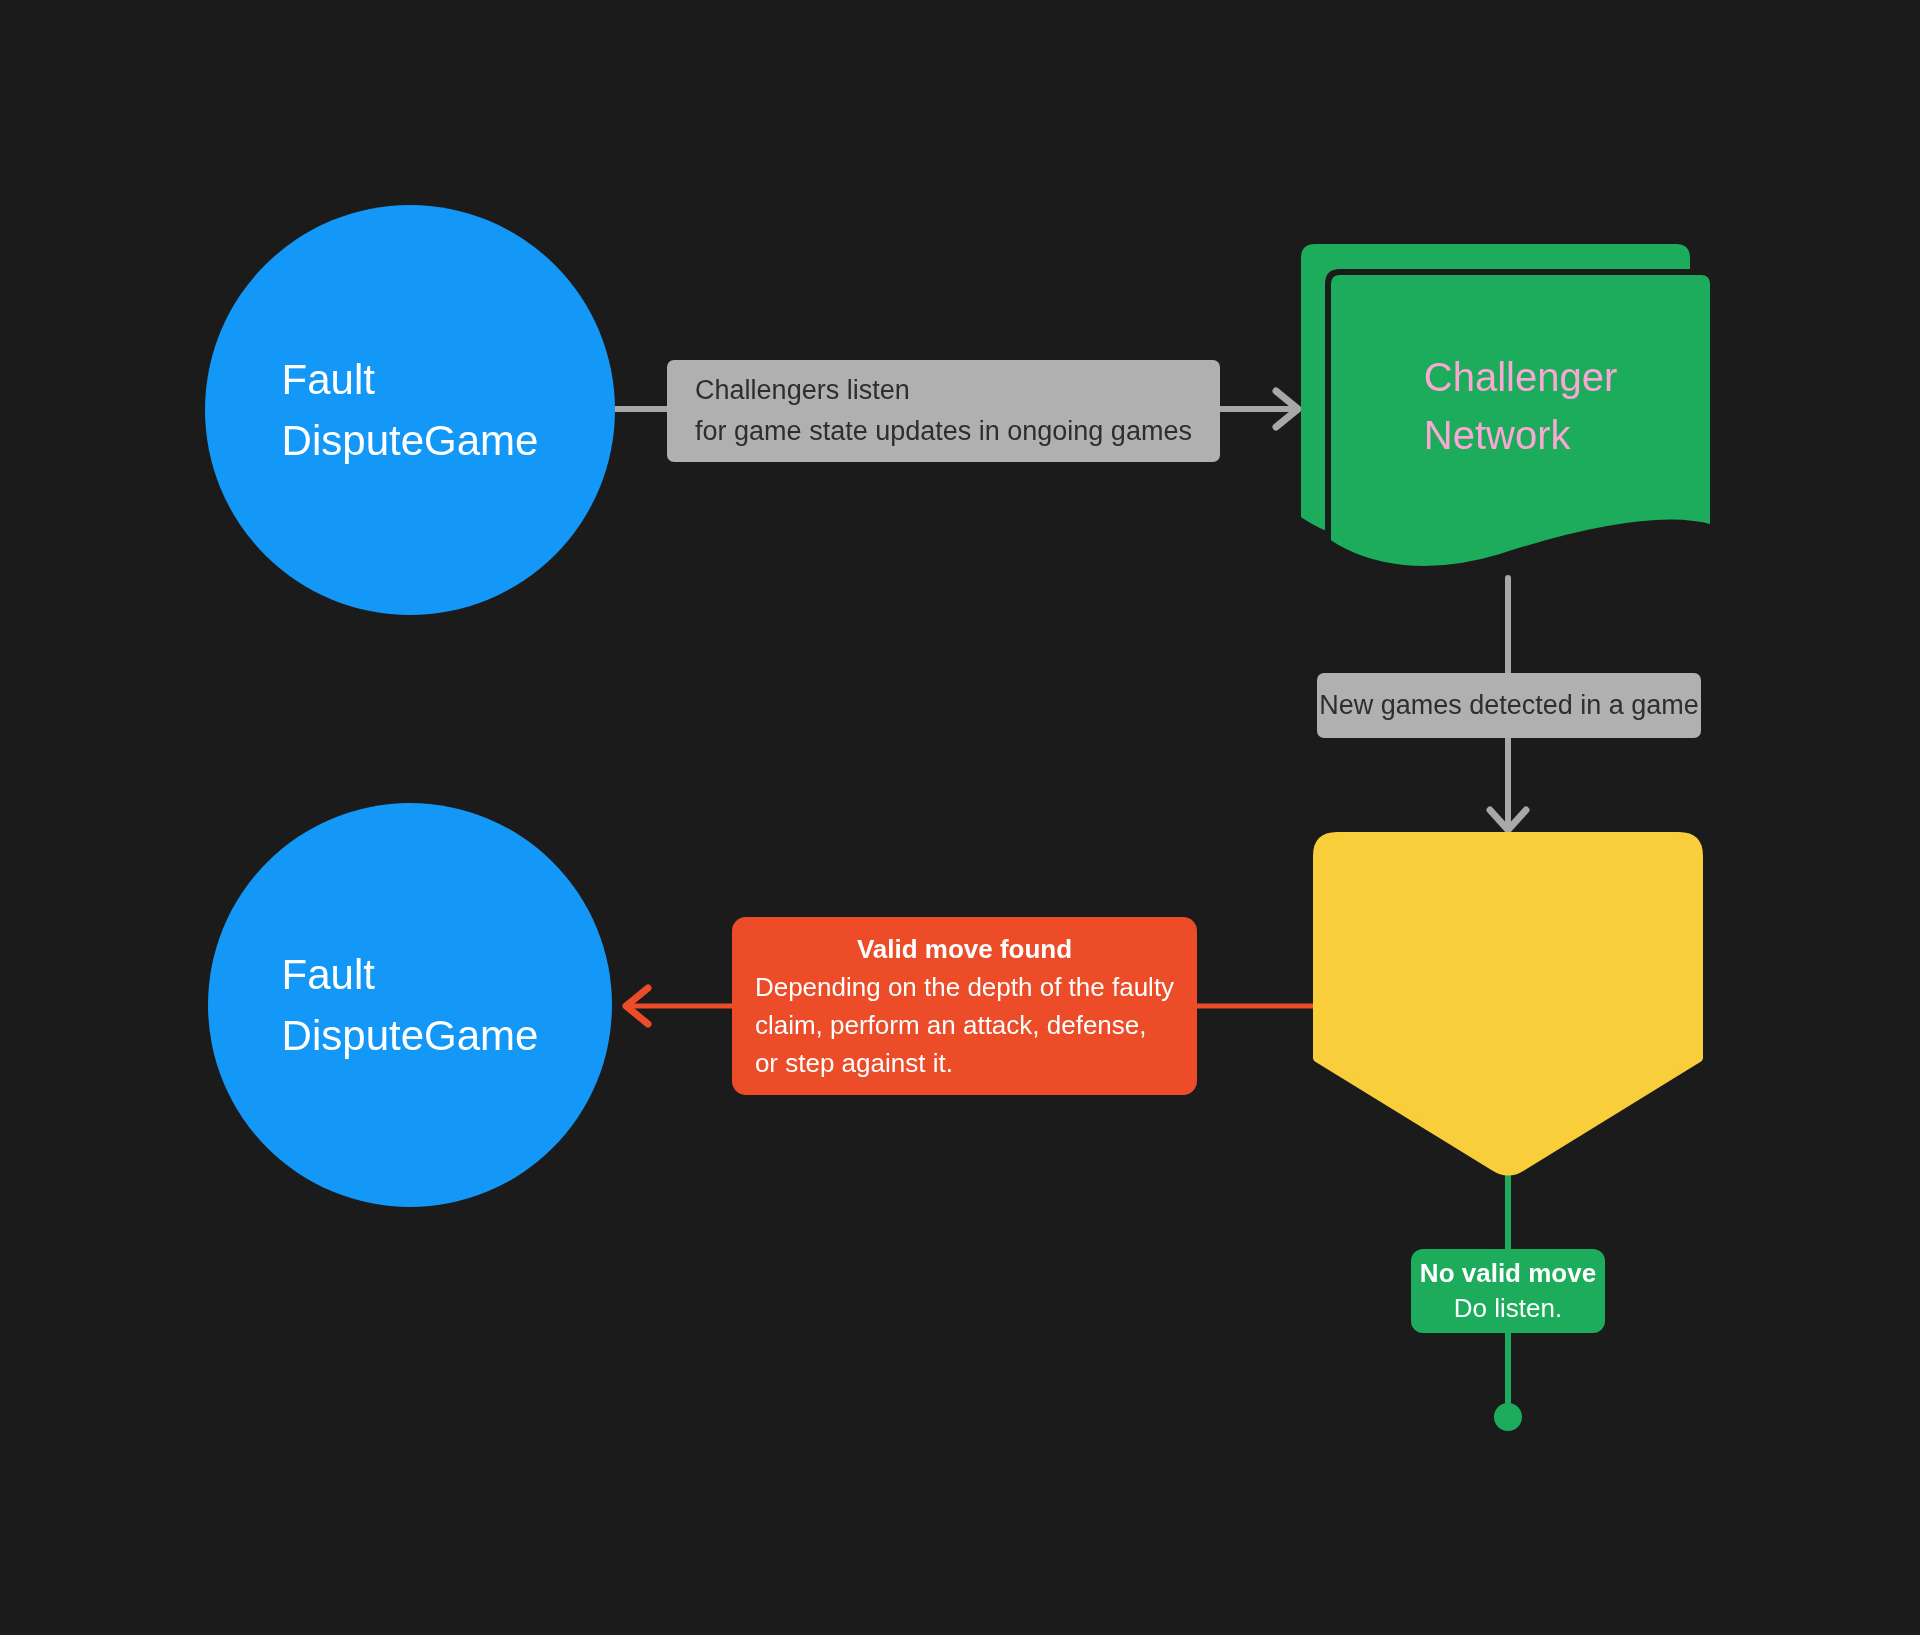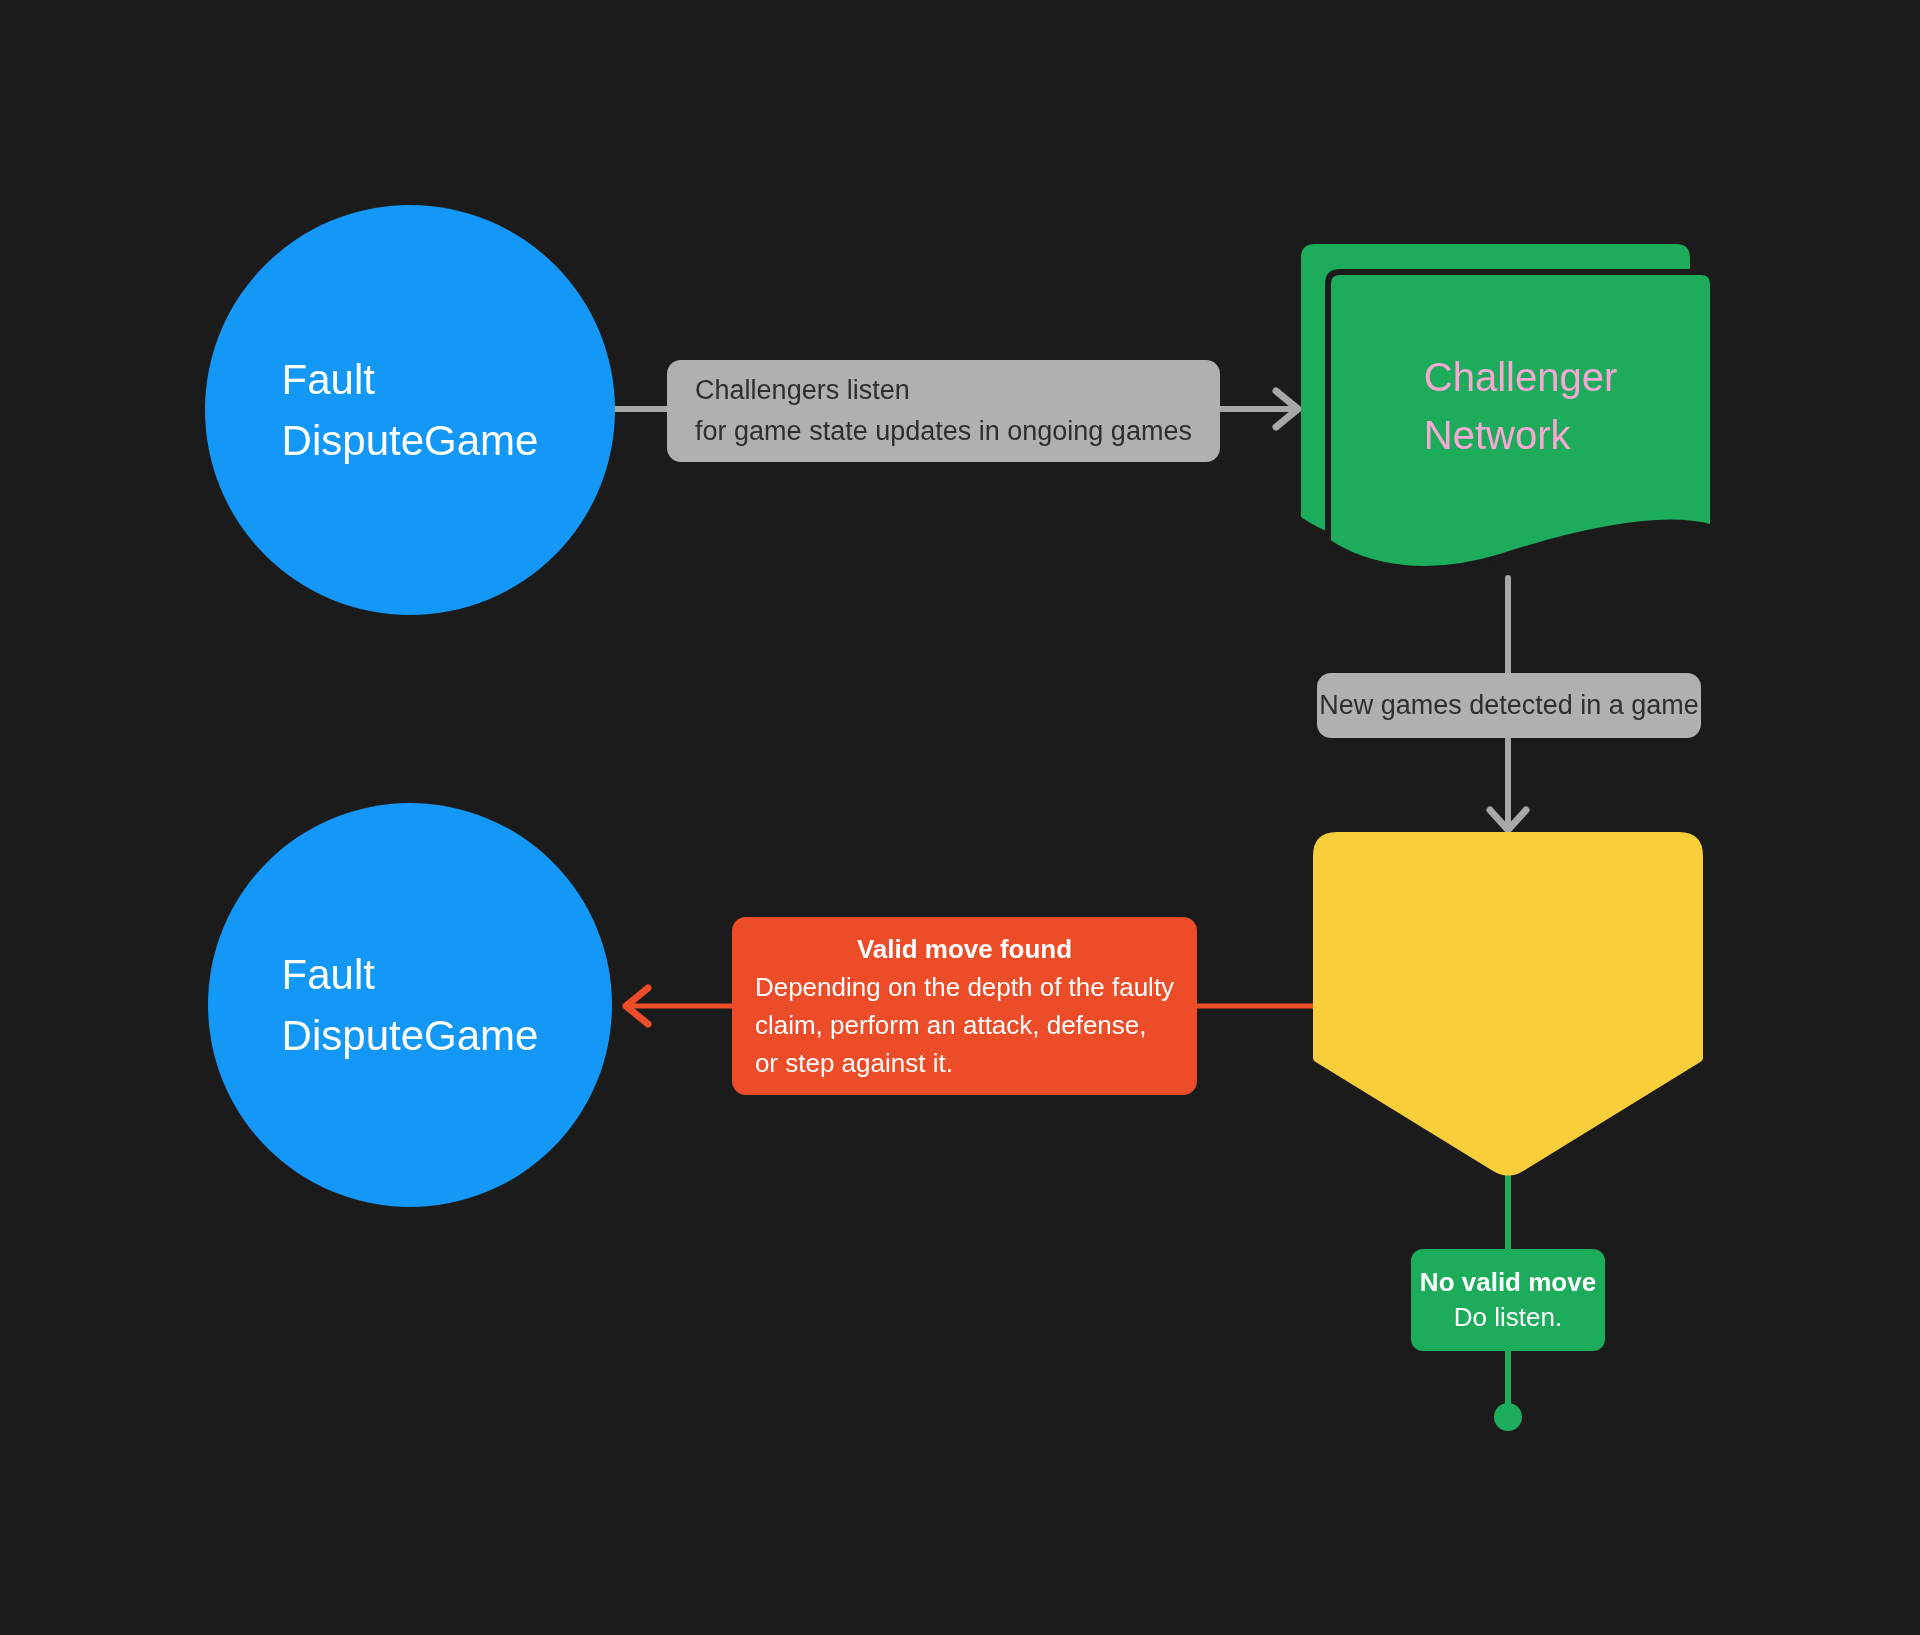--- a/index.html
+++ b/index.html
@@ -10,21 +10,21 @@
   #wires{position:absolute;left:0;top:0;width:1920px;height:1635px;}
   .abs{position:absolute;box-sizing:border-box;}
   .center{display:flex;align-items:center;justify-content:center;text-align:left;}
   .node-circle{
     border-radius:50%;background:#1398f7;color:#ffffff;
     font-size:42px;line-height:61px;white-space:pre;
   }
   .node-text{color:#f9a8d4;font-size:40px;line-height:58px;white-space:pre;pointer-events:none;}
   .node-text.dark{color:#3b3512;}
   .gray-label{
-    background:#b0b0b0;color:#2e2e2e;border-radius:14px;
+    background:#b0b0b0;color:#2e2e2e;border-radius:7px;
     font-size:27px;line-height:41px;white-space:pre;
   }
   .callout{color:#ffffff;border-radius:14px;flex-direction:column;}
   .callout .title{font-weight:bold;}
   .callout-red{background:#ec4c28;font-size:26px;line-height:38px;white-space:pre;}
   .callout-green{background:#1dac5c;font-size:26px;line-height:35px;border-radius:12px;white-space:pre;}
 </style>
 </head>
 <body>
 
@@ -78,18 +78,18 @@
     <span>New games detected in a game</span>
   </div>
 
   <div class="abs callout callout-red center" style="left:732px;top:917px;width:465px;height:178px;">
     <div class="title">Valid move found</div>
     <div>Depending on the depth of the faulty
 claim, perform an attack, defense,
 or step against it.</div>
   </div>
 
-  <div class="abs callout callout-green center" style="left:1411px;top:1249px;width:194px;height:102px;">
+  <div class="abs callout callout-green center" style="left:1411px;top:1249px;width:194px;height:84px;">
     <div class="title">No valid move</div>
     <div>Do listen.</div>
   </div>
 
 </div>
 
 </body></html>

